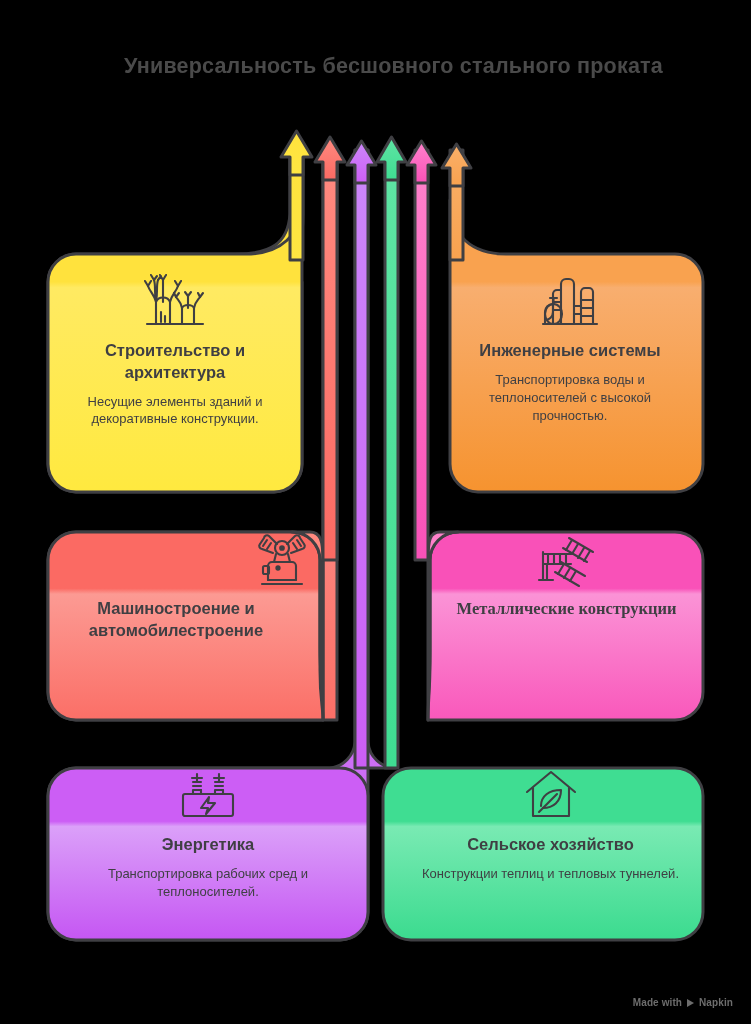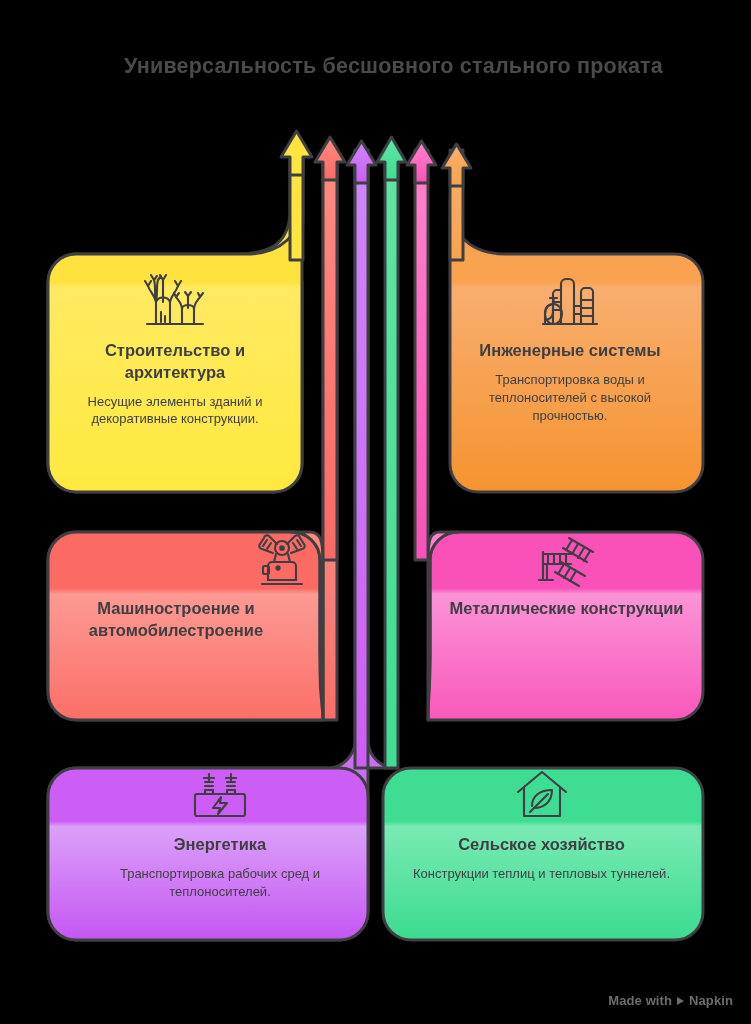--- a/index.html
+++ b/index.html
@@ -76,33 +76,33 @@
     font-weight: normal;
     color: #3f3f43;
     line-height: 1.38;
     padding: 0 16px;
   }
 
   
   .c0 { left: 48px;  top: 272px; width: 254px; }
   .c1 { left: 450px; top: 272px; width: 240px; }
   .c2 { left: 40px;  top: 532px; width: 272px; align-items: flex-end; }
-  .c3 { left: 430px; top: 532px; width: 273px; }
-  .c4 { left: 60px;  top: 768px; width: 320px; }
-  .c5 { left: 371px; top: 768px; width: 341px; }
+  .c3 { left: 430px; top: 532px; width: 273px; font-family: Liberation Serif, serif; }
+  .c4 { left: 48px;  top: 768px; width: 320px; }
+  .c5 { left: 380px; top: 768px; width: 341px; }
 
   
   #watermark {
     position: absolute;
     right: 18px;
     bottom: 16px;
     display: flex;
     align-items: center;
     gap: 4px;
-    font-size: 13px;
+    font-size: 10px;
     font-weight: bold;
     color: #6d6d6d;
     letter-spacing: .1px;
   }
   #watermark .wm-logo {
     display: inline-block;
     width: 0; height: 0;
     border-left: 7px solid #6d6d6d;
     border-top: 4.5px solid transparent;
     border-bottom: 4.5px solid transparent;

